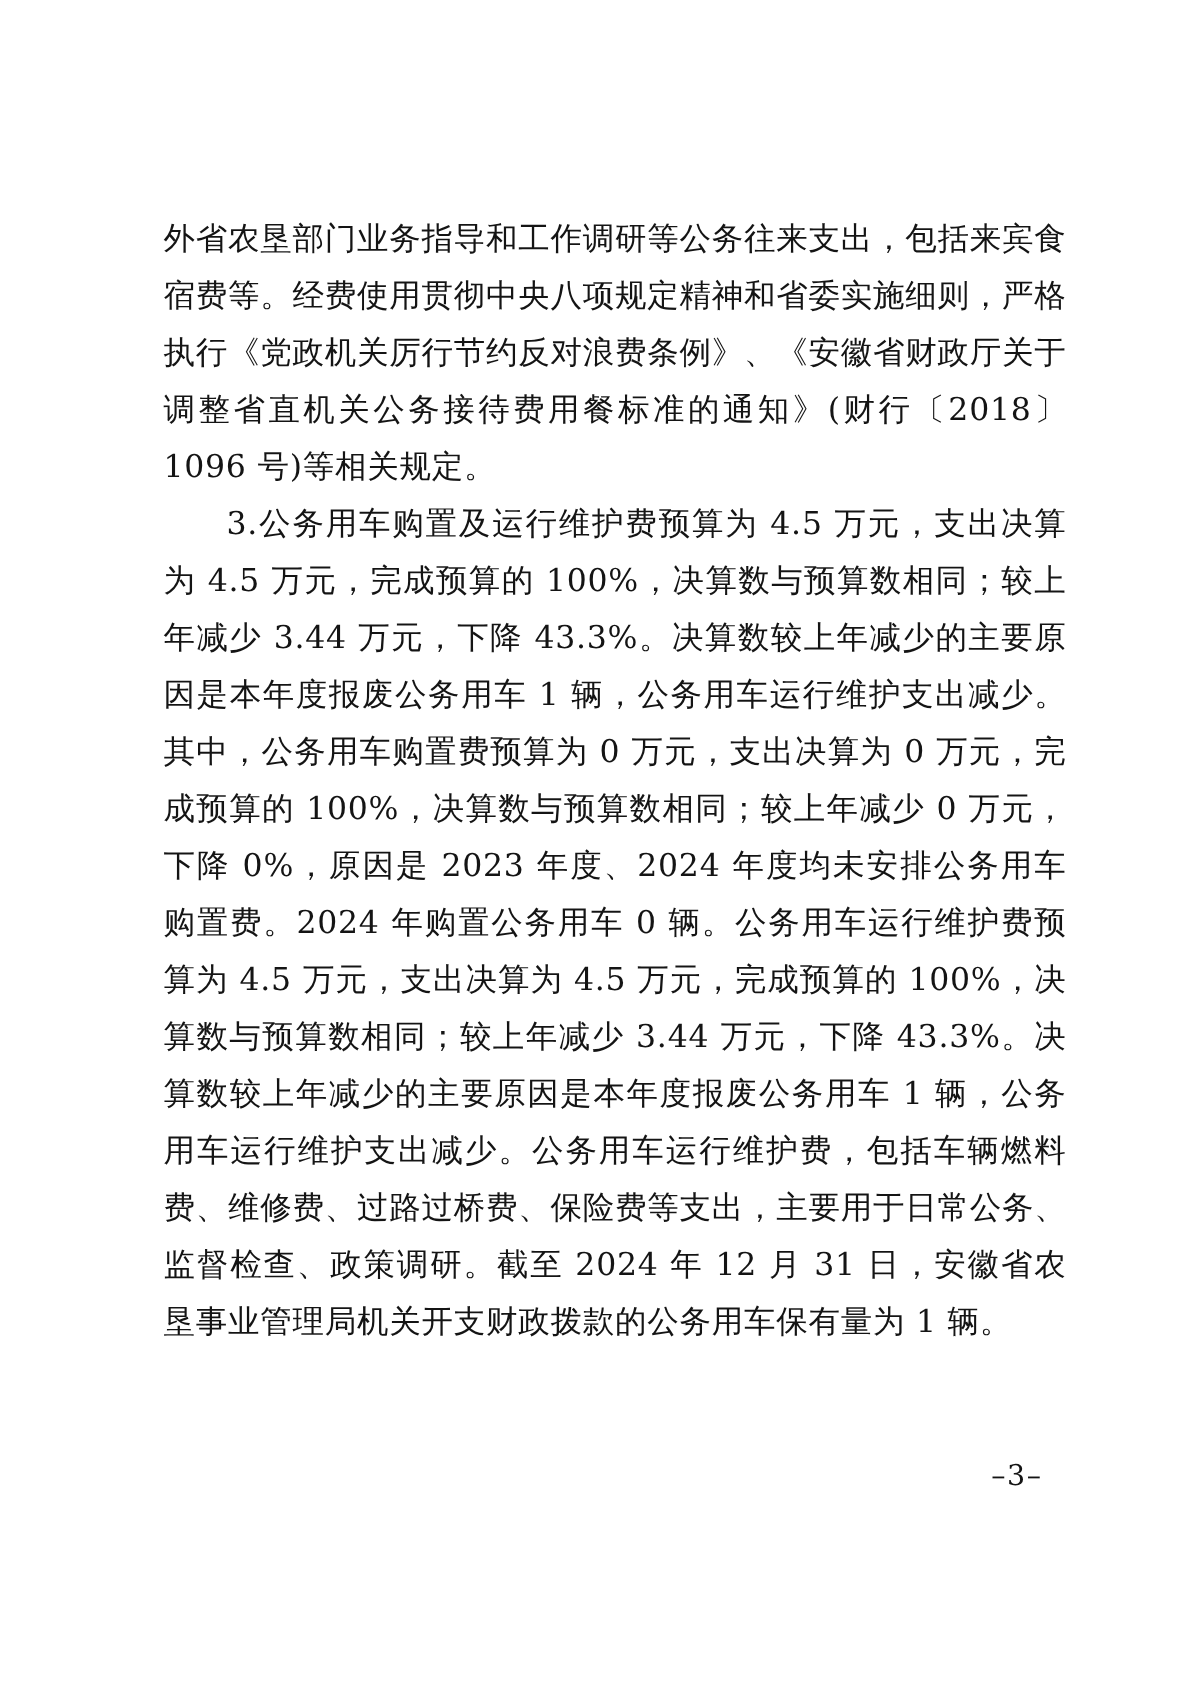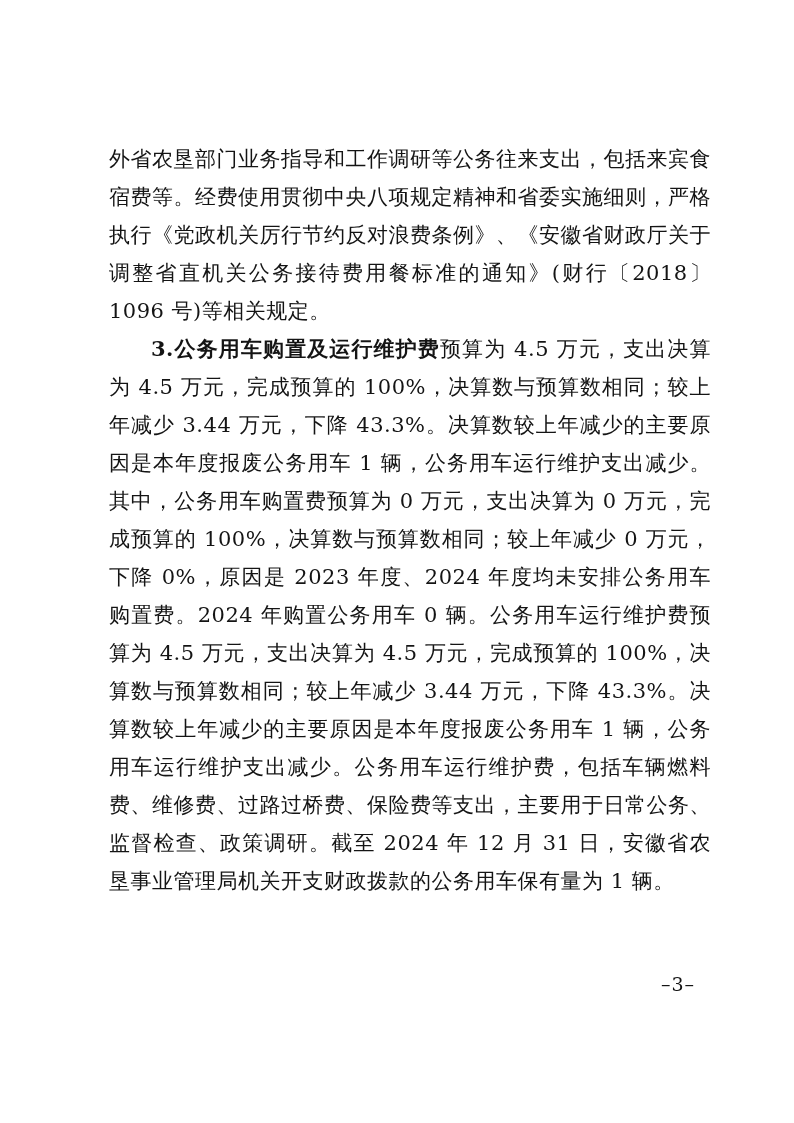--- a/index.html
+++ b/index.html
@@ -28,21 +28,21 @@
     letter-spacing: 0.5px;
   }
   .para {
     margin: 0;
     padding: 0;
   }
   .para.indent {
     text-indent: 2em;
   }
   .bold-lead {
-    font-weight: bold;
+    font-weight: normal;
   }
   .page-number {
     position: absolute;
     top: 973px;
     right: 99px;
     font-size: 19px;
     letter-spacing: 1px;
     color: #141414;
   }
 </style>

